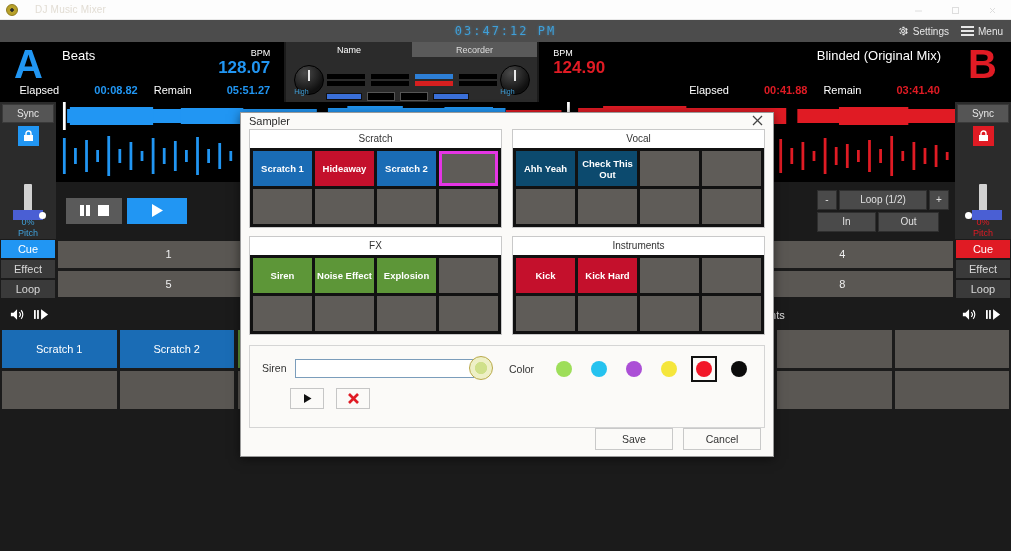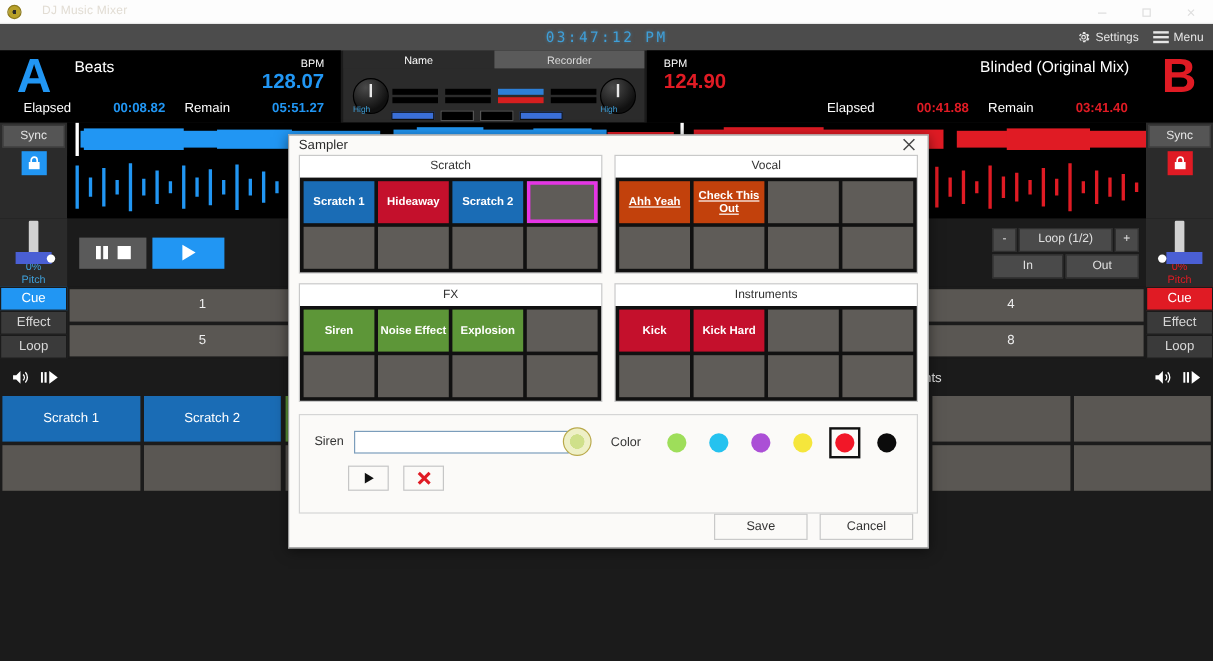--- a/index.html
+++ b/index.html
@@ -161,21 +161,21 @@
   .groups { display: flex; gap: 10px; padding: 0 8px; }
   .group { flex: 1; border: 1px solid #c9c9c9; background: #fff; }
   .group-title { font-size: 10px; color: #333; text-align: center; padding: 3px 0 4px; }
   .mgrid { display: grid; grid-template-columns: repeat(4, 1fr); gap: 3px; background: #111; padding: 3px; }
   .mpad {
     height: 35px; background: #5f5c58; display: flex; align-items: center; justify-content: center;
     text-align: center; font-size: 9.5px; font-weight: bold; color: #fff; line-height: 11px; padding: 0 2px;
   }
   .mpad.blue { background: #1a6cb5; }
   .mpad.crimson { background: #c4102c; }
-  .mpad.gold { background: #c2410c; text-decoration: underline; }
+  .mpad.gold { background: #0c4a6e; }
   .mpad.green { background: #5d9638; }
   .mpad.sel { box-shadow: inset 0 0 0 3px #e535e5; }
   .formbox { margin: 10px 8px 0; border: 1px solid #d5d5d5; background: #fbfaf8; padding: 10px 12px; display: flex; }
   .form-left { width: 255px; }
   .frow { display: flex; align-items: center; gap: 8px; margin-bottom: 8px; }
   .flabel { font-size: 10.5px; color: #333; }
   .finput { flex: 1; height: 19px; border: 1px solid #7b9dbb; background: #fff; }
   .browse {
     width: 24px; height: 24px; border-radius: 50%; margin-left: -13px;
     background: radial-gradient(circle, #cfe08a 0 38%, #eef0c6 40% 100%);
@@ -476,21 +476,21 @@
       <svg width="16" height="15" viewBox="0 0 16 15">
         <polygon points="3,1 14,7.5 3,14" fill="#fff"></polygon>
       </svg>
     </div>
   </div>
   <div style="flex:1"></div>
   <div style="display:flex;align-items:center;padding-right:6px">
     <div class="loop-box">
       <div class="loop-row">
         <div class="loop-cell" style="width:20px">-</div>
-        <div class="loop-cell" style="width:78px">Loop (1/2)</div>
+        <div class="loop-cell" style="width:88px">Loop (1/2)</div>
         <div class="loop-cell" style="width:20px">+</div>
       </div>
       <div class="loop-row">
         <div class="loop-cell" style="width:59px">In</div>
         <div class="loop-cell" style="width:61px">Out</div>
       </div>
     </div>
   </div>
   <div class="pitch-col">
     <div class="pitch-track">

